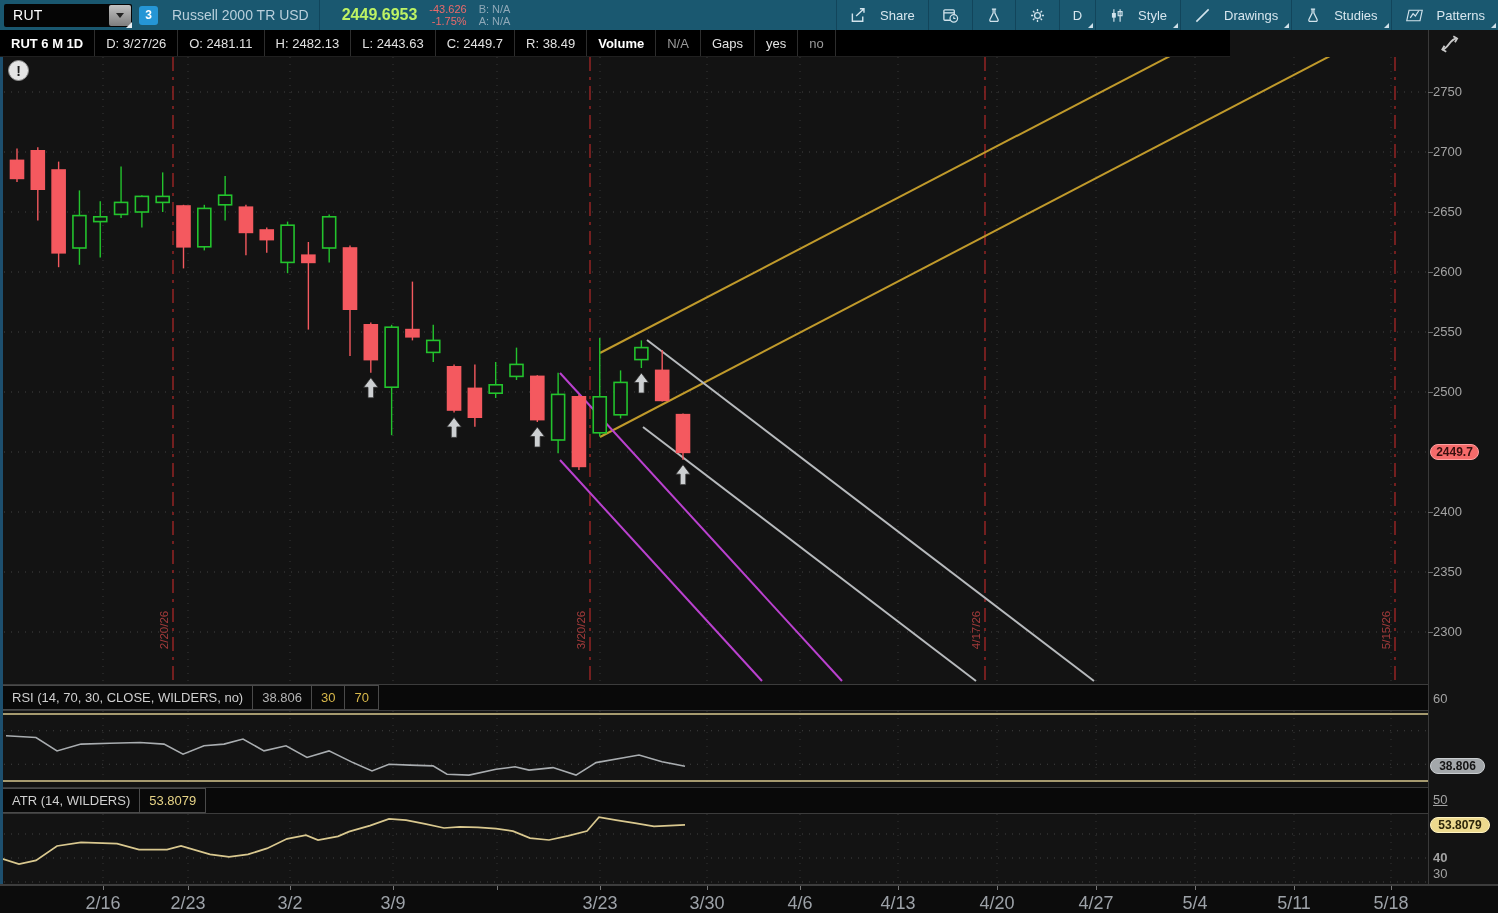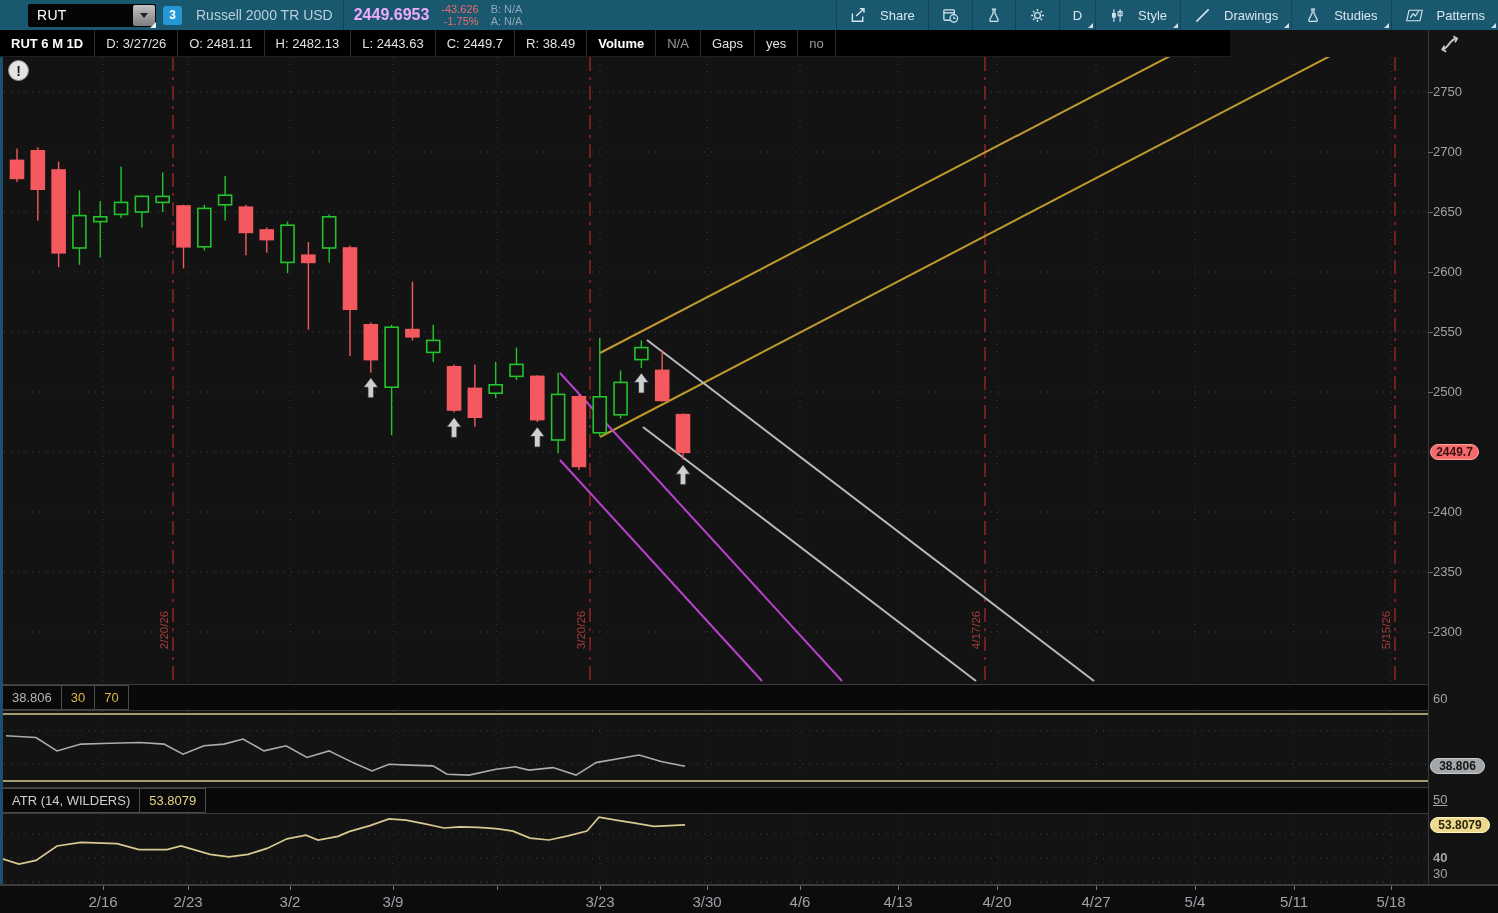--- a/index.html
+++ b/index.html
@@ -2,34 +2,34 @@
 <html><head>
 <meta charset="utf-8">
 <style>
   * { margin:0; padding:0; box-sizing:border-box; }
   html,body { background:#000; }
   body { font-family:"Liberation Sans", sans-serif; }
   #app { position:relative; width:1498px; height:913px; background:#131313; overflow:hidden; }
 
   
   .titlebar { position:absolute; left:0; top:0; width:1498px; height:30px;
-    background:#1a5870; display:flex; align-items:center; color:#d2e3ec; font-size:13px;padding-left:24px; }
+    background:#1a5870; display:flex; align-items:center; color:#d2e3ec; font-size:13px; }
   .symbol-box { position:relative; margin-left:4px; width:128px; height:23px; background:#050505;
     border-radius:2px; display:flex; align-items:center; justify-content:space-between; cursor:pointer; }
   .symbol-box .sym { color:#fff; font-size:14px; padding-left:9px; letter-spacing:.3px; }
   .dd-btn { width:22px; height:21px; margin-right:1px; border-radius:2px;
     background:linear-gradient(#c2c2c2,#7e7e7e); display:flex; align-items:center; justify-content:center; }
   .dd-arrow { width:0; height:0; border-left:4px solid transparent; border-right:4px solid transparent; border-top:5px solid #222; }
   .symbol-box::after { content:""; position:absolute; right:0; bottom:-1px; border-left:6px solid transparent; border-bottom:6px solid #e8eef2; }
   .badge3 { position:relative; margin-left:7px; width:19px; height:19px; background:#2596d6; border-radius:3px;
     color:#fff; font-size:12px; font-weight:bold; display:flex; align-items:center; justify-content:center; }
   .badge3::after { content:""; position:absolute; right:1px; bottom:1px; border-left:5px solid transparent; border-bottom:5px solid #0b3putted; border-bottom-color:#0b3putted; }
   .company { margin-left:14px; color:#b9cfdb; font-size:14px; white-space:nowrap; }
   .tsep { width:1px; height:30px; background:#10455c; margin:0 10px; }
-  .last { color:#f0abfc; font-weight:bold; font-size:16px; }
+  .last { color:#bef264; font-weight:bold; font-size:16px;margin-left:12px; }
   .stack { display:flex; flex-direction:column; justify-content:center; line-height:12px; font-size:11px; margin-left:12px; }
   .stack.red span { color:#ec6a6a; text-align:right; }
   .stack.dim span { color:#8fa9b8; }
   .tb-right { margin-left:auto; display:flex; height:30px; align-items:stretch; }
   .tb-btn { position:relative; display:flex; align-items:center; gap:13px; padding:0 13px;
     border-left:1px solid #12455b; cursor:pointer; white-space:nowrap; color:#d7e6ee; }
   .tb-btn .caret { position:absolute; right:2px; bottom:2px; width:0; height:0;
     border-left:5px solid transparent; border-bottom:5px solid #cfe0e9; }
   .tb-btn svg { display:block; }
 
@@ -63,21 +63,21 @@
   .panel-header { position:absolute; left:0; width:1428px; background:#090909;
     border-top:1px solid #3c3c3c; border-bottom:1px solid #3c3c3c; display:flex; align-items:stretch;
     font-size:13px; color:#cfcfcf; padding-left:2px; }
   .ph-box { display:flex; align-items:center; padding:0 9px; border:1px solid #4a4a4a; border-left:none; }
   .ph-box:first-child { border-left:1px solid #4a4a4a; }
   .ph-box.value { color:#b5b5b5; }
   .ph-box.level { color:#d8b84a; }
   .ph-box.atr-value { color:#e6d386; }
 
   .xaxis { position:absolute; left:0; top:884px; width:1498px; height:29px; background:#0c0c0c; border-top:2px solid #3d3d3d; }
-  .x-label { position:absolute; top:7px; transform:translateX(-50%); color:#9da2a8; font-size:15px; }
+  .x-label { position:absolute; top:7px; transform:translateX(-50%); color:#9da2a8; font-size:18px; }
   .x-tick { position:absolute; top:0; width:1px; height:4px; background:#777; }
 
   .swap-icon { position:absolute; left:1437px; top:33px; width:26px; height:22px; cursor:pointer; }
 </style>
 </head>
 <body>
 
 <div id="app">
 
   <div class="titlebar">
@@ -362,20 +362,21 @@
         <line x1="662.1875" y1="293" x2="662.1875" y2="344.6" stroke="#f4595f" stroke-width="1.4"></line>
         <rect x="655.6875" y="313.4" width="13" height="30" fill="#f4595f" stroke="#f4595f" stroke-width="1.6"></rect>
       </g>
       <g>
         <line x1="683" y1="356.44399999999985" x2="683" y2="402.6439999999999" stroke="#f4595f" stroke-width="1.4"></line>
         <rect x="676.5" y="357.66799999999984" width="13" height="37.692000000000405" fill="#f4595f" stroke="#f4595f" stroke-width="1.6"></rect>
         <path d="M683 407.6439999999999 l-7.2 9.5 h4.4 v10.5 h5.6 v-10.5 h4.4 Z" fill="#cdd0d2" stroke="#2e2e2e" stroke-width="0.8"></path>
       </g>
     </svg>
   <div id="rsiHeader" class="panel-header" style="top:684px; height:27px;">
+      <div class="ph-box">RSI (14, 70, 30, CLOSE, WILDERS, no)</div>
       <div class="ph-box value">38.806</div>
       <div class="ph-box level">30</div>
       <div class="ph-box level">70</div>
     </div>
   <svg id="rsiSvg" class="pane-svg" style="top:711px" width="1498" height="76">
       <line x1="103" y1="0" x2="103" y2="76" stroke="#343434" stroke-dasharray="1 6"></line>
       <line x1="188" y1="0" x2="188" y2="76" stroke="#343434" stroke-dasharray="1 6"></line>
       <line x1="290" y1="0" x2="290" y2="76" stroke="#343434" stroke-dasharray="1 6"></line>
       <line x1="393" y1="0" x2="393" y2="76" stroke="#343434" stroke-dasharray="1 6"></line>
       <line x1="497" y1="0" x2="497" y2="76" stroke="#343434" stroke-dasharray="1 6"></line>

